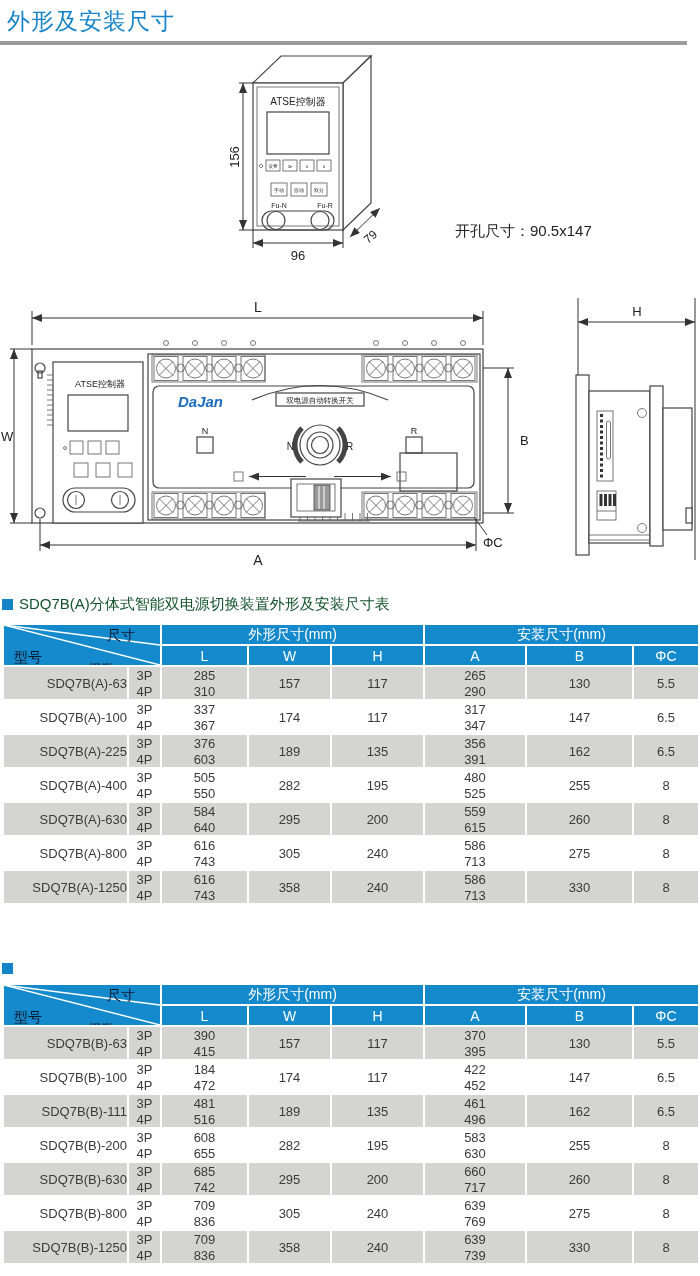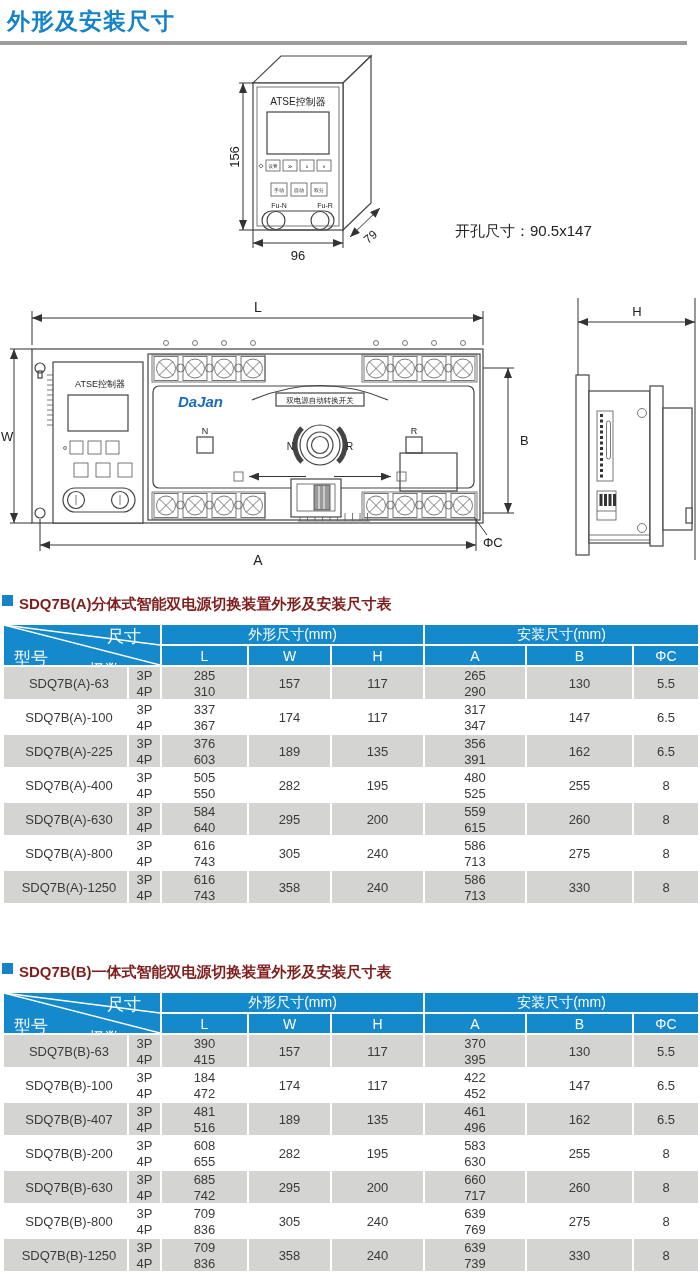--- a/index.html
+++ b/index.html
@@ -1,47 +1,47 @@
 <!DOCTYPE html>
 <html style="--accent: #1583c8; --header: #1489cb; --rowgray: #d4d4d2; --logo: #1a6bbf; --rule: #9c9c9c;"><head>
 <meta charset="utf-8">
 <style>
   *{margin:0;padding:0;box-sizing:border-box}
   html,body{background:#fff}
   body{width:700px;font-family:"Liberation Sans","DejaVu Sans",sans-serif}
   .page{position:relative;width:700px;height:1276px;overflow:hidden;background:#fff}
 
-  .main-title{position:absolute;left:7px;top:6px;font-size:23px;font-weight:bold;color:var(--accent);letter-spacing:1px}
+  .main-title{position:absolute;left:7px;top:6px;font-size:23px;font-weight:normal;color:var(--accent);letter-spacing:1px}
   .title-rule{position:absolute;left:0;top:41px;width:687px;height:4px;background:var(--rule)}
 
   .svg-abs{position:absolute}
   svg{display:block}
   .ln{stroke:#444;fill:none;stroke-width:1.2}
   .lnw{stroke:#444;fill:#fff;stroke-width:1.2}
   .dim{stroke:#333;stroke-width:1;fill:none}
   .dtx{fill:#222;font-family:"Liberation Sans",sans-serif}
   .thin{stroke:#555;stroke-width:.8;fill:none}
 
   .tbl-block{position:absolute;left:2px;width:696px}
-  .tbl-title{display:flex;align-items:flex-start;gap:6px;font-size:15px;font-weight:bold;color:#7f1d1d;margin-bottom:9px}
+  .tbl-title{display:flex;align-items:center;gap:6px;font-size:15px;font-weight:normal;color:#14532d;margin-bottom:9px}
   .bullet{width:11px;height:11px;background:var(--accent);flex:0 0 auto}
 
   table{border-collapse:collapse;width:696px;table-layout:fixed}
   th,td{border:2px solid #fff;text-align:center;vertical-align:middle;overflow:hidden}
   th{background:var(--header);color:#fff;font-weight:normal;font-size:14px}
   thead tr{height:21px}
   tbody td{font-size:13px;color:#3a3a3a;height:17px;line-height:1;background:#fff}
   tr.shade td{background:var(--rowgray)}
-  td.model{text-align:center;padding-left:7px}
+  td.model{text-align:right;padding-left:7px}
   td.mid-b{border-bottom:none}
   td.mid-t{border-top:none}
 
   th.diag{position:relative;padding:0}
   th.diag svg{position:absolute;left:0;top:0;width:100%;height:100%}
-  .lb{position:absolute;font-size:17px;color:#ffffff;line-height:1}
+  .lb{position:absolute;font-size:14px;color:#0f172a;line-height:1}
   .lb-size{left:103px;top:3px}
   .lb-poles{left:84px;top:37px}
   .lb-model{left:10px;top:25px}
 </style>
 </head>
 <body>
 
 <div class="page">
 
   <h1 class="main-title">外形及安装尺寸</h1>
@@ -461,21 +461,20 @@
             <td class="mid-t">743</td>
             <td class="mid-t">713</td>
           </tr>
         </tbody>
     </table>
   </div>
 
   <div class="tbl-block" style="top:963px">
     <div class="tbl-title">
       <span class="bullet"></span>
-      <span>SDQ7B(B)一体式智能双电源切换装置外形及安装尺寸表</span>
     </div>
     <table>
       <colgroup>
         <col style="width:125px">
           <col style="width:33px">
           <col style="width:87px">
           <col style="width:83px">
         <col style="width:93px">
           <col style="width:102px">
           <col style="width:107px">
@@ -529,21 +528,21 @@
             <td class="mid-b">422</td>
             <td rowspan="2">147</td>
             <td rowspan="2">6.5</td>
           </tr>
           <tr>
             <td class="mid-t">4P</td>
             <td class="mid-t">472</td>
             <td class="mid-t">452</td>
           </tr>
           <tr class="shade">
-            <td class="model" rowspan="2">SDQ7B(B)-407</td>
+            <td class="model" rowspan="2">SDQ7B(B)-111</td>
             <td class="mid-b">3P</td>
             <td class="mid-b">481</td>
             <td rowspan="2">189</td>
             <td rowspan="2">135</td>
             <td class="mid-b">461</td>
             <td rowspan="2">162</td>
             <td rowspan="2">6.5</td>
           </tr>
           <tr class="shade">
             <td class="mid-t">4P</td>

